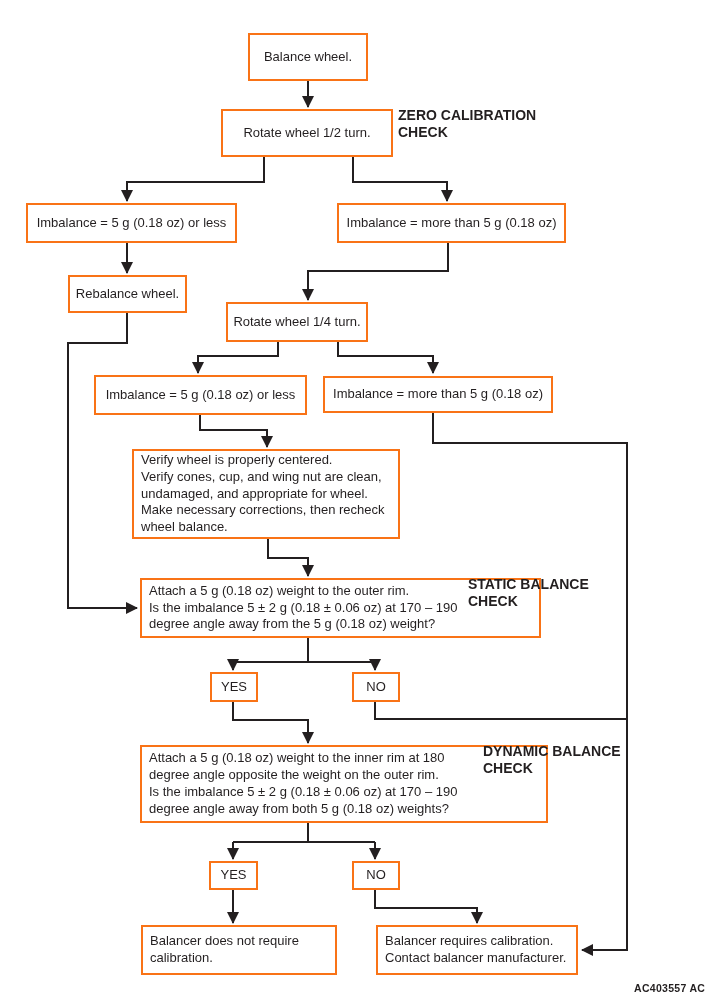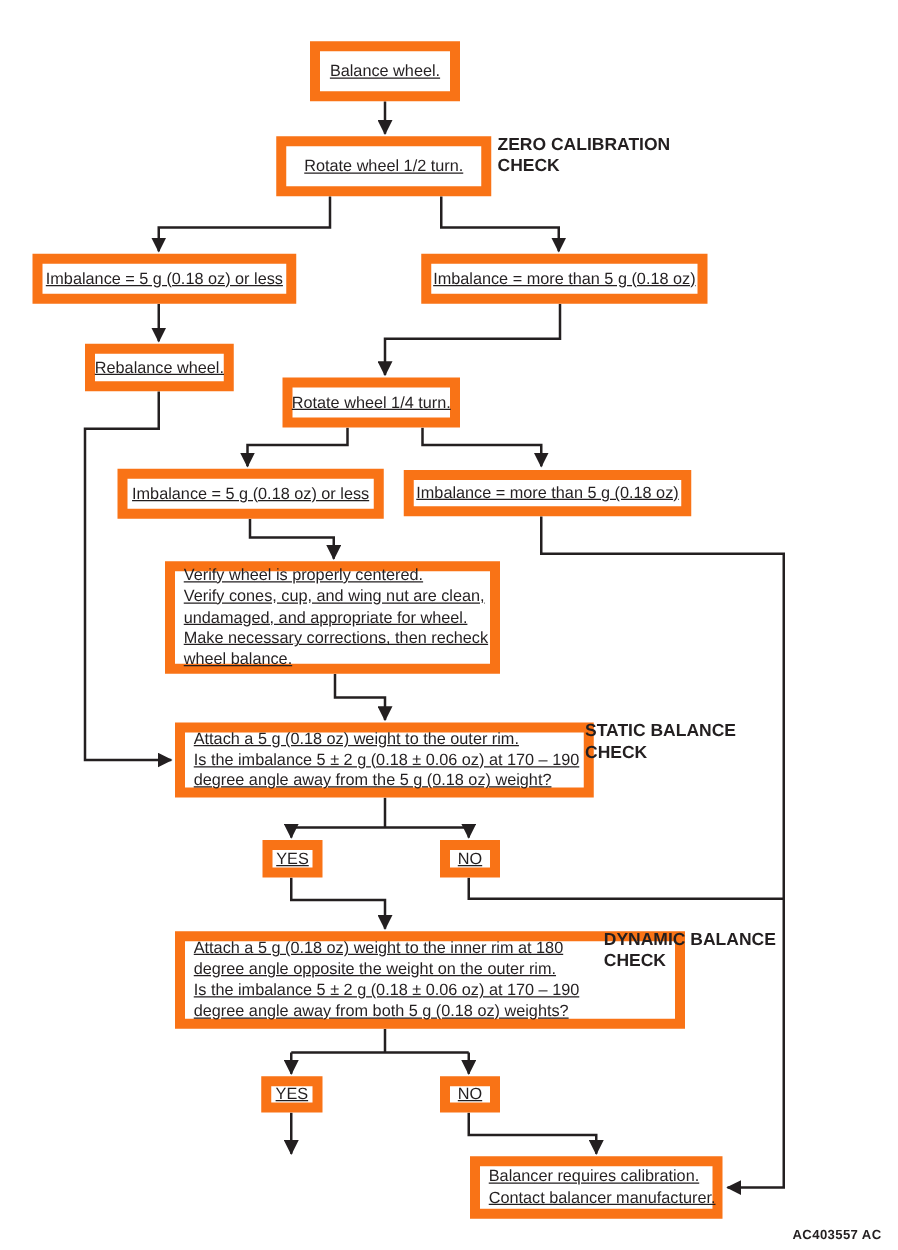--- a/index.html
+++ b/index.html
@@ -13,31 +13,30 @@
     overflow: hidden;
   }
   .connectors {
     position: absolute;
     left: 0; top: 0;
     width: 718px; height: 1000px;
   }
   .box {
     position: absolute;
     box-sizing: border-box;
-    border: 8px solid #f97316;
+    border: 2px solid #f97316;
     background: #ffffff;
     display: flex;
     align-items: center;
     justify-content: center;
     text-align: center;
     font-size: 13px;
     line-height: 1.3;
     white-space: pre;
     color: #231f20;
-    text-decoration: underline;
   }
   .box.left {
     justify-content: flex-start;
     text-align: left;
     padding: 16px 7px;
     white-space: pre;
   }
   .slabel {
     position: absolute;
     font-size: 14px;
@@ -108,21 +107,21 @@
   <div class="box" style="left:94px; top:375px; width:213px; height:40px;">Imbalance = 5 g (0.18 oz) or less</div>
 
   <div class="box" style="left:323px; top:376px; width:230px; height:37px;">Imbalance = more than 5 g (0.18 oz)</div>
 
   <div class="box left" style="left:132px; top:449px; width:268px; height:90px;">Verify wheel is properly centered.
 Verify cones, cup, and wing nut are clean,
 undamaged, and appropriate for wheel.
 Make necessary corrections, then recheck
 wheel balance.</div>
 
-  <div class="box left" style="left:140px; top:578px; width:335px; height:60px;">Attach a 5 g (0.18 oz) weight to the outer rim.
+  <div class="box left" style="left:140px; top:578px; width:401px; height:60px;">Attach a 5 g (0.18 oz) weight to the outer rim.
 Is the imbalance 5 ± 2 g (0.18 ± 0.06 oz) at 170 – 190
 degree angle away from the 5 g (0.18 oz) weight?</div>
 
   <div class="slabel" style="left:468px; top:576px;">STATIC BALANCE
 CHECK</div>
 
   <div class="box" style="left:210px; top:672px; width:48px; height:30px;">YES</div>
 
   <div class="box" style="left:352px; top:672px; width:48px; height:30px;">NO</div>
 
@@ -131,19 +130,21 @@
 Is the imbalance 5 ± 2 g (0.18 ± 0.06 oz) at 170 – 190
 degree angle away from both 5 g (0.18 oz) weights?</div>
 
   <div class="slabel" style="left:483px; top:743px;">DYNAMIC BALANCE
 CHECK</div>
 
   <div class="box" style="left:209px; top:861px; width:49px; height:29px;">YES</div>
 
   <div class="box" style="left:352px; top:861px; width:48px; height:29px;">NO</div>
 
+  <div class="box left" style="left:141px; top:925px; width:196px; height:50px;">Balancer does not require
+calibration.</div>
 
   <div class="box left" style="left:376px; top:925px; width:202px; height:50px;">Balancer requires calibration.
 Contact balancer manufacturer.</div>
 
   <div class="figcode" style="left:634px; top:982px;">AC403557 AC</div>
 
 </div>
 
 </body></html>

